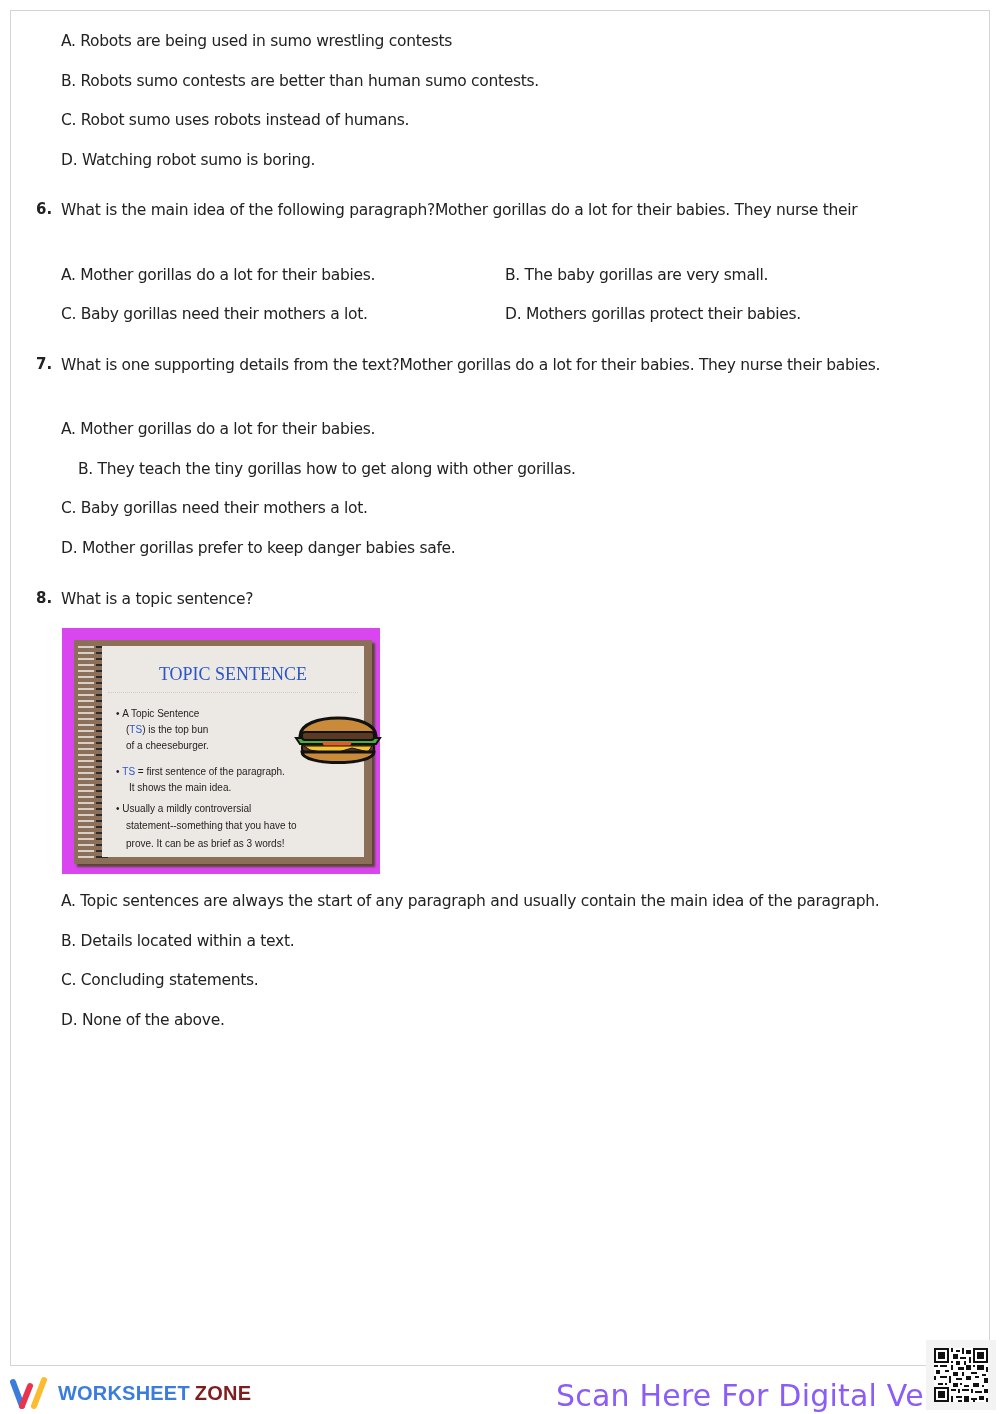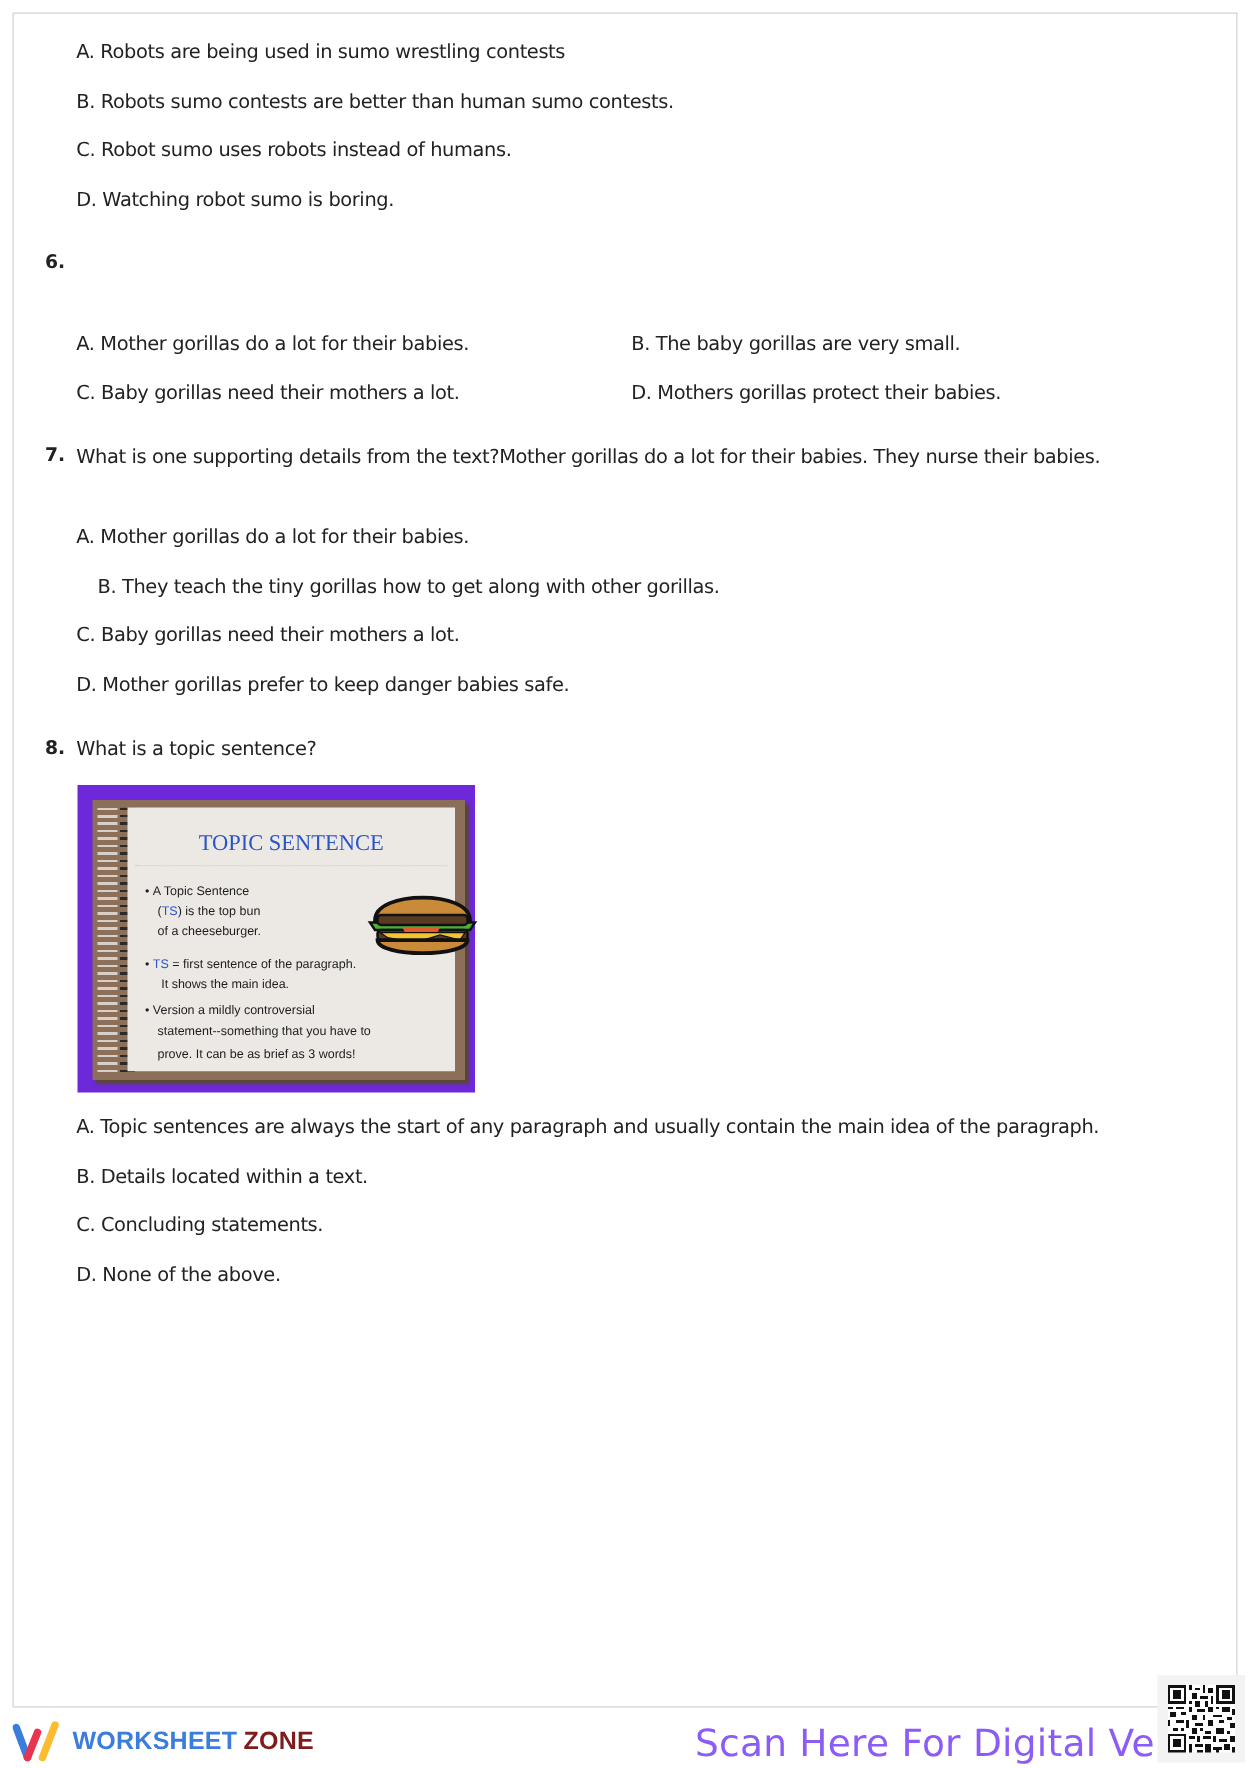--- a/index.html
+++ b/index.html
@@ -14,21 +14,21 @@
     }
     .qnum {
       position: absolute; font-size: 15px; font-weight: bold; color: #222;
     }
     .qtext {
       position: absolute; font-size: 15.5px; letter-spacing: -0.3px; line-height: 24px; color: #222;
     }
     
     .ts-wrap {
       position: absolute; left: 62px; top: 628px; width: 318px; height: 246px;
-      background: #6d28d9;
+      background: #d946ef;
     }
     .ts-board {
       position: absolute; left: 12px; top: 12px; width: 298px; height: 224px;
       background: #8b6f58; box-shadow: 3px 3px 2px #5a4636;
     }
     .ts-paper {
       position: absolute; left: 28px; top: 6px; width: 262px; height: 211px;
       background: #ece8e4;
     }
     .ts-spiral {
@@ -70,20 +70,21 @@
 
 <div class="frame"></div>
 
 <div class="opt" style="left:61px; top:32px;">A. Robots are being used in sumo wrestling contests</div>
 <div class="opt" style="left:61px; top:72px;">B. Robots sumo contests are better than human sumo contests.</div>
 <div class="opt" style="left:61px; top:111px;">C. Robot sumo uses robots instead of humans.</div>
 <div class="opt" style="left:61px; top:151px;">D. Watching robot sumo is boring.</div>
 
 <div class="qnum" style="left:36px; top:200px;">6.</div>
 <div class="qtext" style="left:61px; top:198px; white-space:nowrap;">
+  <div>What is the main idea of the following paragraph?Mother gorillas do a lot for their babies. They nurse their</div>
 </div>
 <div class="opt" style="left:61px; top:266px;">A. Mother gorillas do a lot for their babies.</div>
 <div class="opt" style="left:505px; top:266px;">B. The baby gorillas are very small.</div>
 <div class="opt" style="left:61px; top:305px;">C. Baby gorillas need their mothers a lot.</div>
 <div class="opt" style="left:505px; top:305px;">D. Mothers gorillas protect their babies.</div>
 
 <div class="qnum" style="left:36px; top:355px;">7.</div>
 <div class="qtext" style="left:61px; top:353px; white-space:nowrap;">
   <div>What is one supporting details from the text?Mother gorillas do a lot for their babies. They nurse their babies.</div>
 </div>
@@ -113,21 +114,21 @@
         <rect x="10" y="26" width="72" height="8" rx="3" fill="#5a3a22" stroke="#111" stroke-width="2"></rect>
         <rect x="10" y="38" width="72" height="8" rx="3" fill="#5a3a22" stroke="#111" stroke-width="2"></rect>
         <path d="M30 36 L60 36 L58 40 L32 40 Z" fill="#e25a2a"></path>
         <path d="M12 40 L80 40 L76 46 L60 42 L40 48 L18 44 Z" fill="#f4c430" stroke="#111" stroke-width="1"></path>
         <path d="M10 46 L82 46 C82 60 10 60 10 46 Z" fill="#c98a3a" stroke="#111" stroke-width="3"></path>
       </svg>
 
       <div class="ts-text" style="left:14px; top:118px;"><span>•</span>&nbsp;<span class="ts-blue">TS</span><span> = first sentence of the paragraph.</span></div>
       <div class="ts-text" style="left:27px; top:134px;">It shows the main idea.</div>
 
-      <div class="ts-text" style="left:14px; top:155px;"><span>•</span>&nbsp;<span>Version a mildly controversial</span></div>
+      <div class="ts-text" style="left:14px; top:155px;"><span>•</span>&nbsp;<span>Usually a mildly controversial</span></div>
       <div class="ts-text" style="left:24px; top:172px;">statement--something that you have to</div>
       <div class="ts-text" style="left:24px; top:190px;">prove.  It can be as brief as 3 words!</div>
     </div>
   </div>
 </div>
 
 <div class="opt" style="left:61px; top:892px;">A. Topic sentences are always the start of any paragraph and usually contain the main idea of the paragraph.</div>
 <div class="opt" style="left:61px; top:932px;">B. Details located within a text.</div>
 <div class="opt" style="left:61px; top:971px;text-align:right;">C. Concluding statements.</div>
 <div class="opt" style="left:61px; top:1011px;">D. None of the above.</div>

